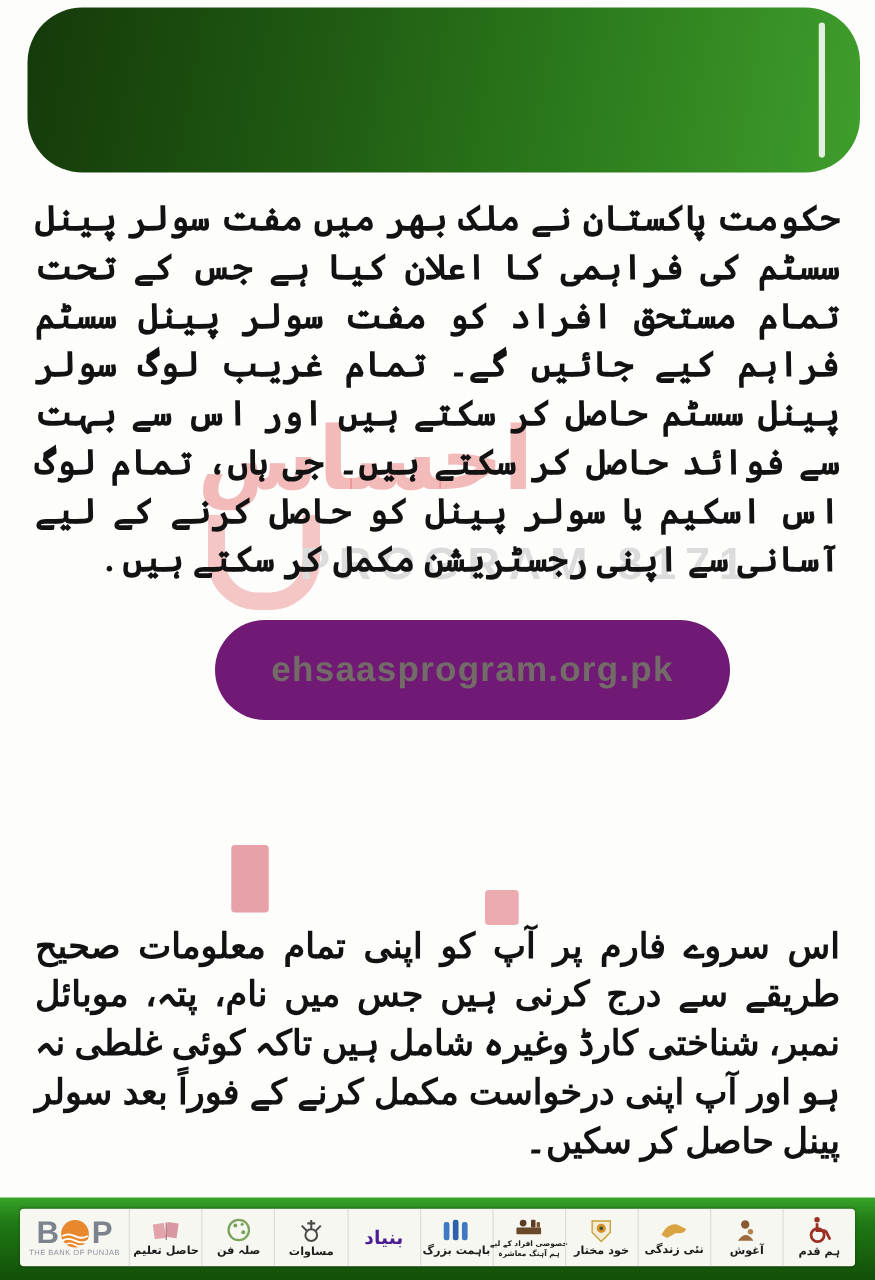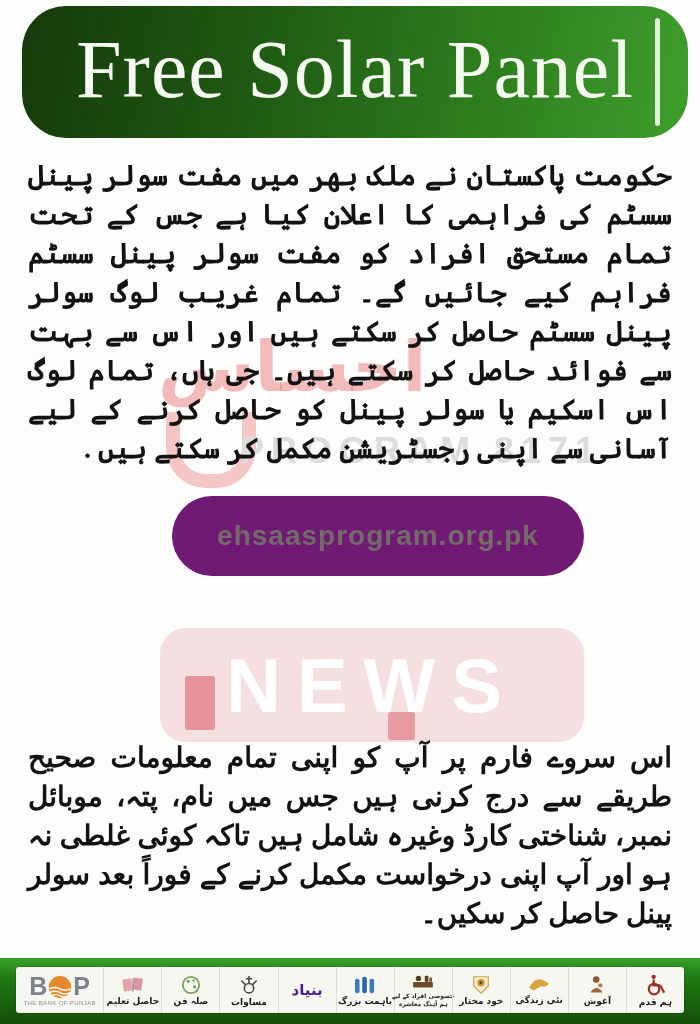--- a/index.html
+++ b/index.html
@@ -61,32 +61,28 @@
   .bop-caption{font-size:6px;color:#8a8f98;letter-spacing:.4px;white-space:nowrap;}
   .bunyad{font-size:15px;font-weight:700;color:#4c1d95;direction:rtl;
           font-family:"DejaVu Sans",sans-serif;}
 </style>
 </head>
 <body>
 
 <div class="page">
 
   <div class="header">
-    <span class="header-title">Free Solar Panel</span>
     <span class="header-shine"></span>
   </div>
 
   <span class="wm-ehsaas">احساس</span>
   <span class="wm-u"></span>
   <span class="wm-program">PROGRAM 8171</span>
   <div class="wm-band">
     <span>ehsaasprogram.org.pk</span>
-  </div>
-  <div class="wm-news-box">
-    <span class="wm-news">NEWS</span>
   </div>
   <span class="wm-red1"></span>
   <span class="wm-red2"></span>
 
   <p class="para p1">حکومت پاکستان نے ملک بھر میں مفت سولر پینل سسٹم کی فراہمی کا اعلان کیا ہے جس کے تحت تمام مستحق افراد کو مفت سولر پینل سسٹم فراہم کیے جائیں گے۔ تمام غریب لوگ سولر پینل سسٹم حاصل کر سکتے ہیں اور اس سے بہت سے فوائد حاصل کر سکتے ہیں۔ جی ہاں، تمام لوگ اس اسکیم یا سولر پینل کو حاصل کرنے کے لیے آسانی سے اپنی رجسٹریشن مکمل کر سکتے ہیں .</p>
   <p class="para p3">اس سروے فارم پر آپ کو اپنی تمام معلومات صحیح طریقے سے درج کرنی ہیں جس میں نام، پتہ، موبائل نمبر، شناختی کارڈ وغیرہ شامل ہیں تاکہ کوئی غلطی نہ ہو اور آپ اپنی درخواست مکمل کرنے کے فوراً بعد سولر پینل حاصل کر سکیں۔</p>
 
   <div class="footer">
     <div class="footer-strip">
 

